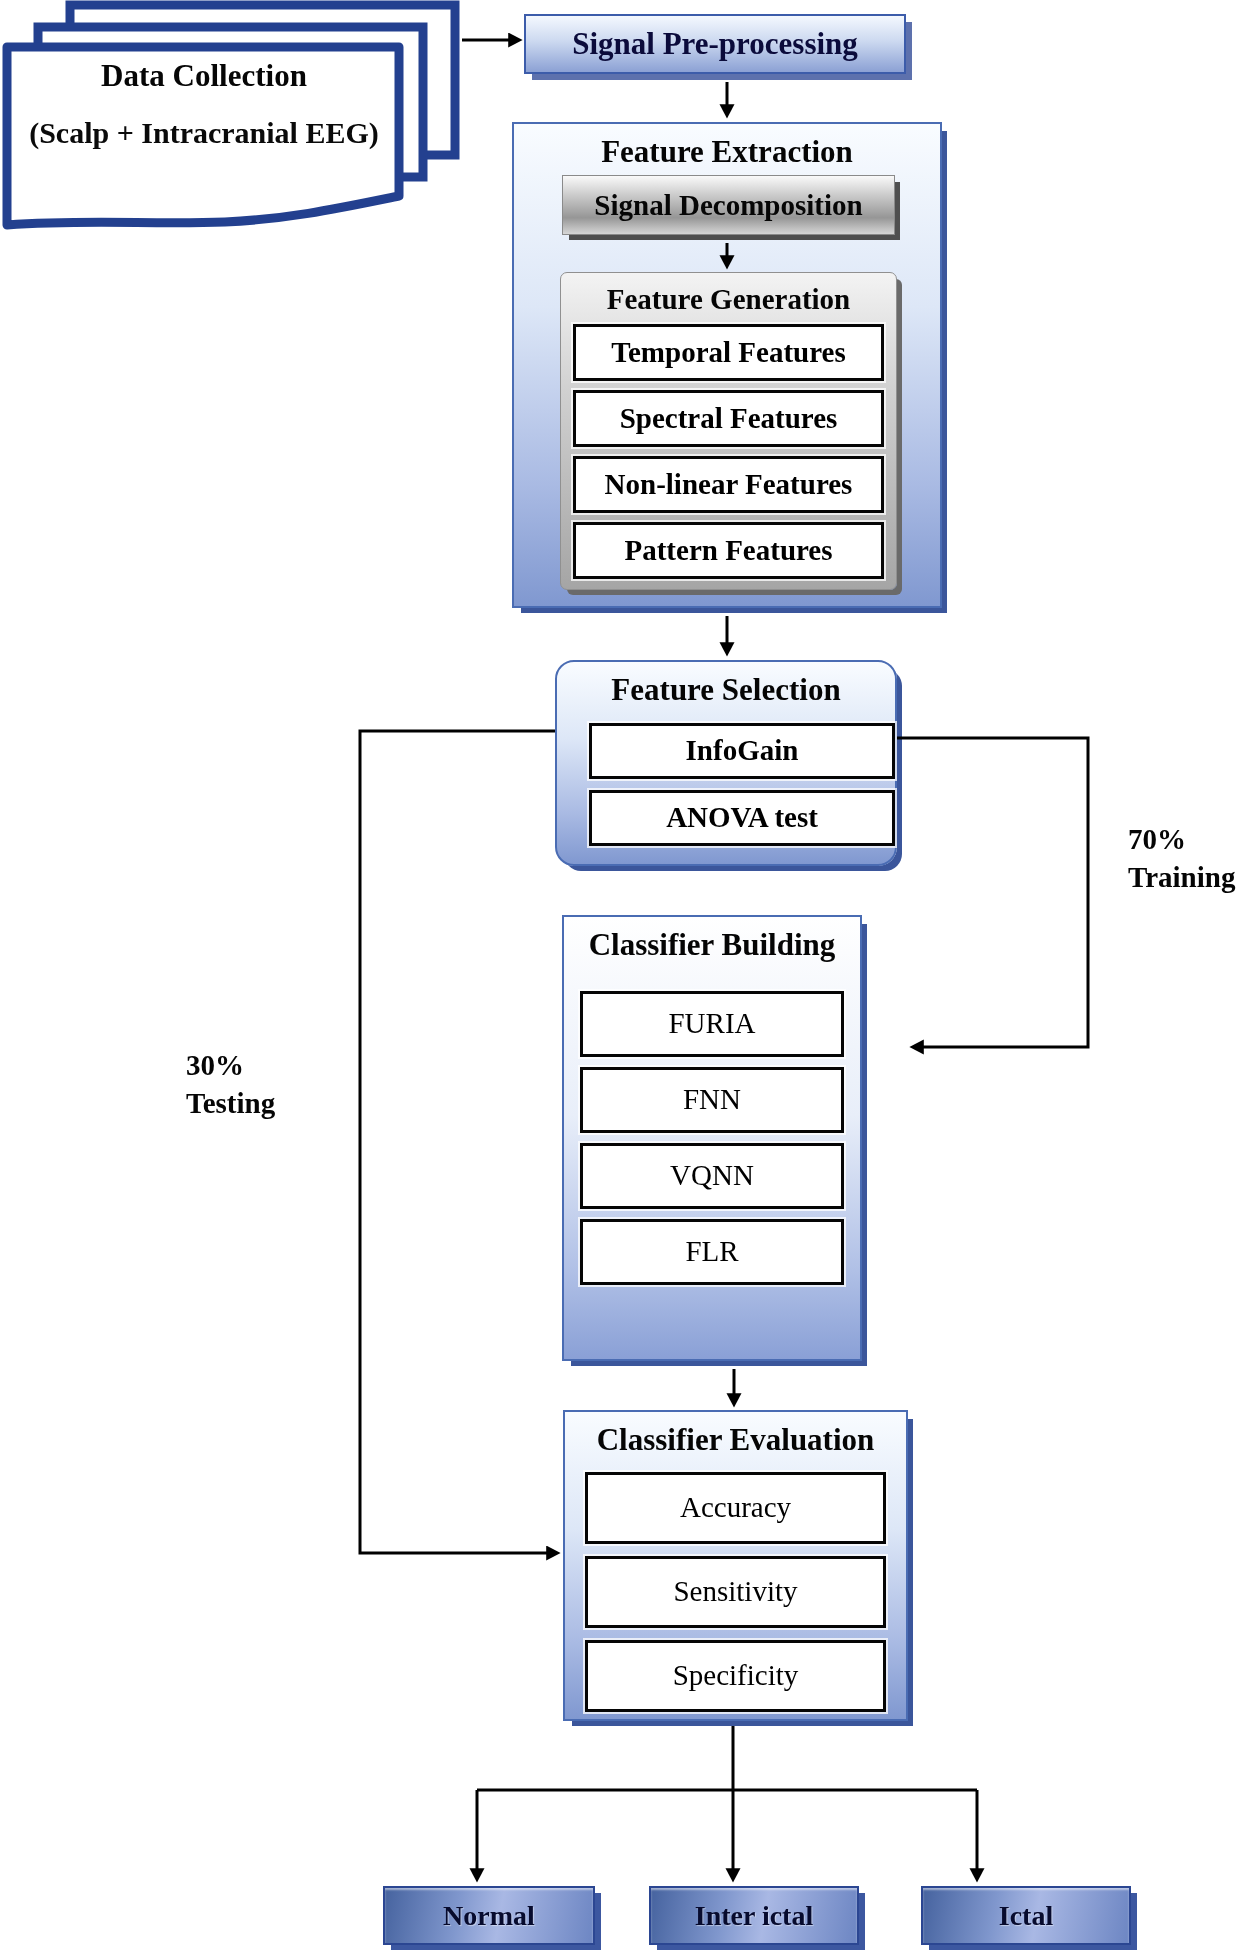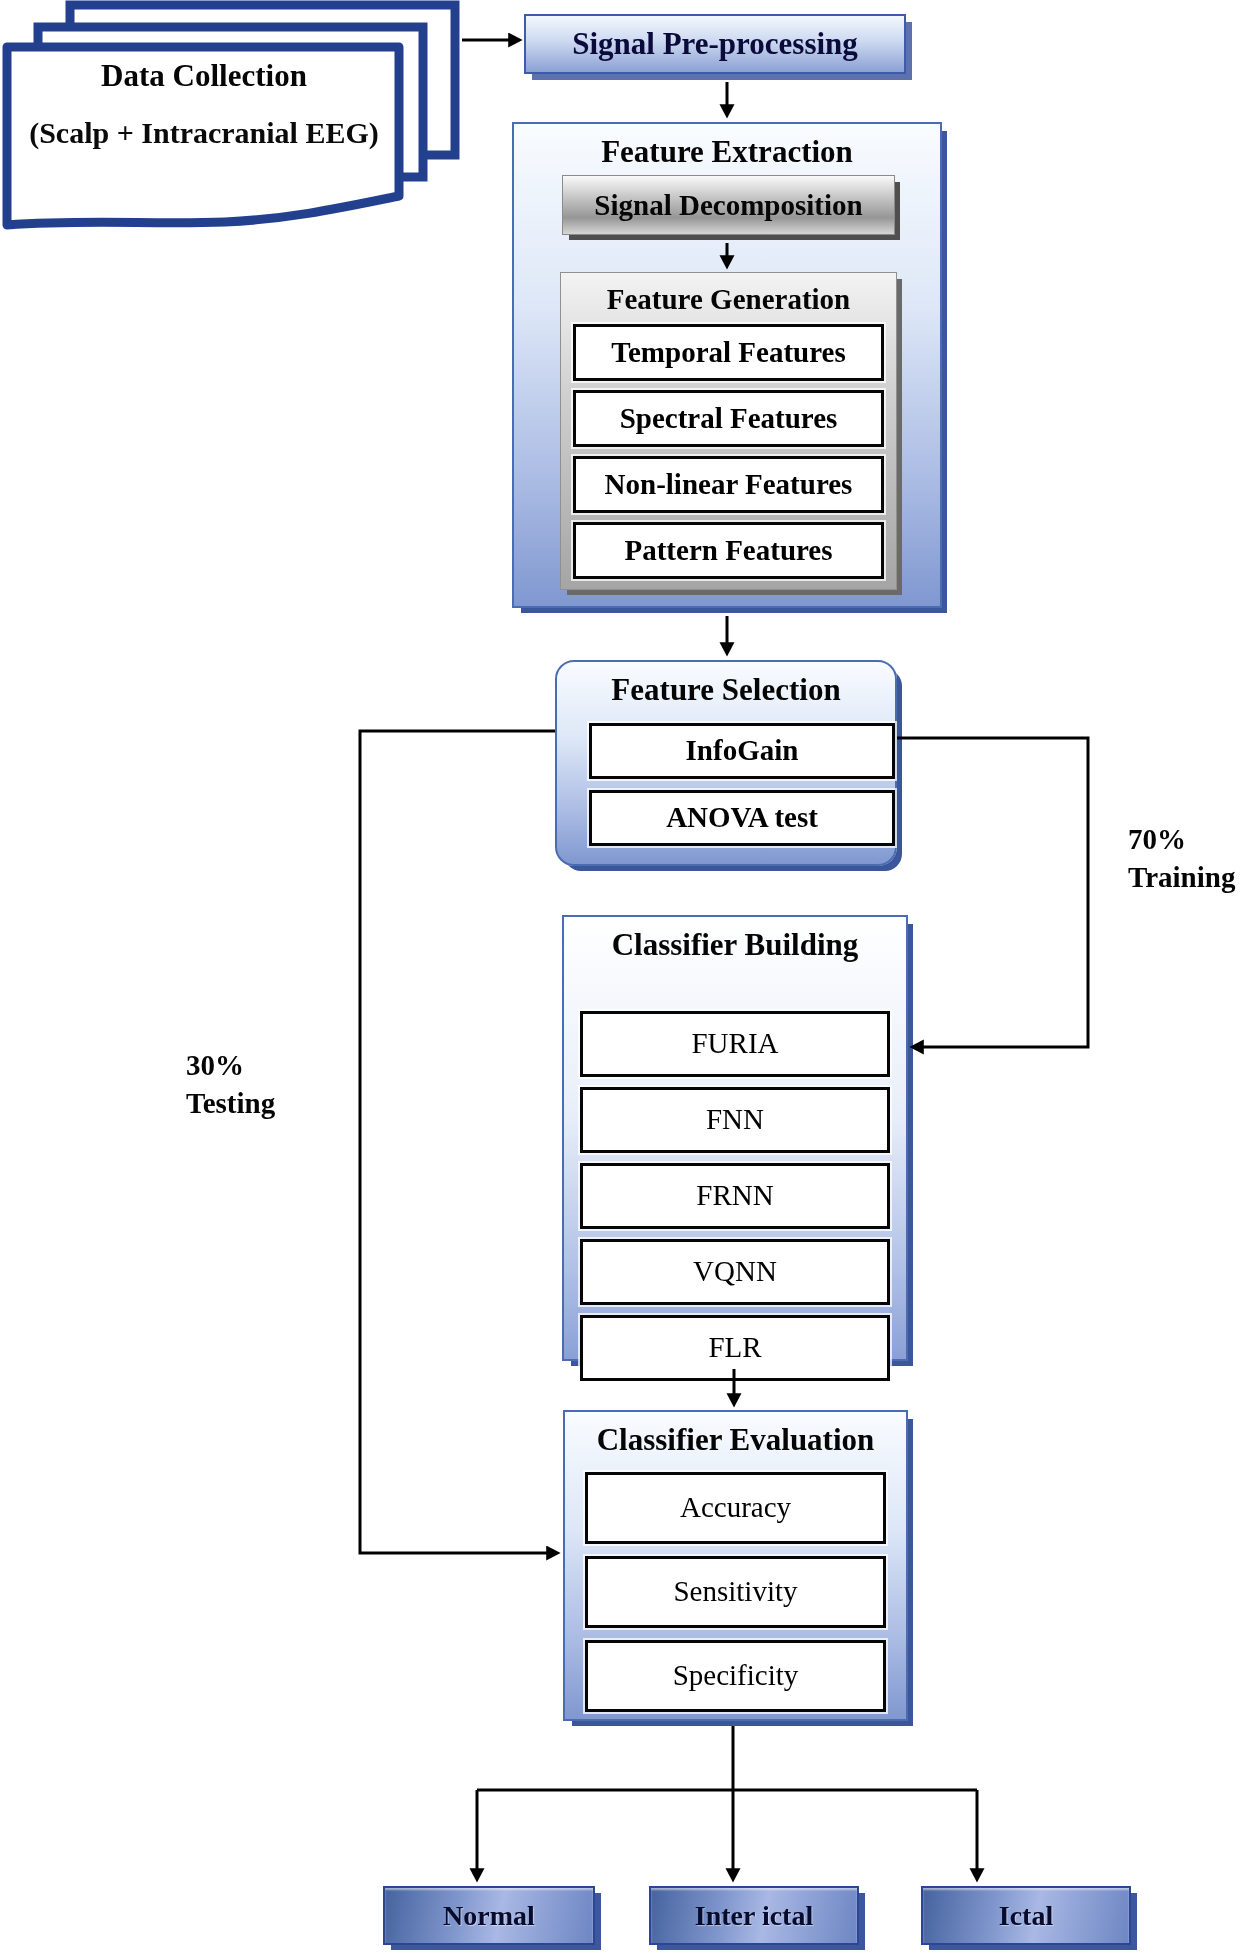--- a/index.html
+++ b/index.html
@@ -86,45 +86,44 @@
   <div class="abs pre-box">
     <span>Signal Pre-processing</span>
   </div>
 
   <div class="abs blue-panel" style="left:512px;top:122px;width:430px;height:486px;padding:10px 0 0 0;">
     <div class="panel-title">Feature Extraction</div>
   </div>
   <div class="abs gray-bar" style="left:562px;top:175px;width:333px;height:60px;">
     <span>Signal Decomposition</span>
   </div>
-  <div class="abs gray-panel" style="left:560px;top:272px;width:337px;height:318px;padding:10px 12px 12px 12px;">
+  <div class="abs gray-panel" style="left:560px;top:272px;width:337px;height:318px;padding:10px 12px 12px 12px;border-radius:7px;">
     <div class="panel-title">Feature Generation</div>
     <div class="list fg-list" style="margin-top:8px;">
         <div class="wbox fg-item">Temporal Features</div>
         <div class="wbox fg-item">Spectral Features</div>
         <div class="wbox fg-item">Non-linear Features</div>
         <div class="wbox fg-item">Pattern Features</div>
       </div>
   </div>
 
   <div class="abs blue-panel" style="left:555px;top:660px;width:342px;height:206px;padding:10px 16px 14px 16px;border-radius:19px;">
     <div class="panel-title">Feature Selection</div>
     <div class="list fs-list" style="margin-top:15px;margin-left:32px;">
         <div class="wbox ">InfoGain</div>
         <div class="wbox ">ANOVA test</div>
       </div>
   </div>
 
-  <div class="abs blue-panel" style="left:562px;top:915px;width:346px;height:446px;padding:10px 16px 14px 16px;
-              background:linear-gradient(180deg,#ffffff 0%,#e8eef9 45%,#b0c0e6 80%,#8aa0d6 100%);gap:20px;">
+  <div class="abs blue-panel" style="left:562px;top:915px;width:300px;height:446px;padding:10px 16px 14px 16px;
+              background:linear-gradient(180deg,#ffffff 0%,#e8eef9 45%,#b0c0e6 80%,#8aa0d6 100%);">
     <div class="panel-title">Classifier Building</div>
     <div class="list cb-list" style="margin-top:28px;">
         <div class="wbox ">FURIA</div>
         <div class="wbox ">FNN</div>
-        <div class="wbox ">FRNN</div>
         <div class="wbox ">VQNN</div>
         <div class="wbox ">FLR</div>
       </div>
   </div>
 
   <div class="abs blue-panel" style="left:563px;top:1410px;width:345px;height:311px;padding:10px 20px 15px 20px;">
     <div class="panel-title">Classifier Evaluation</div>
     <div class="list ce-list" style="margin-top:14px;border-radius:6px;">
         <div class="wbox ">Accuracy</div>
         <div class="wbox ">Sensitivity</div>

